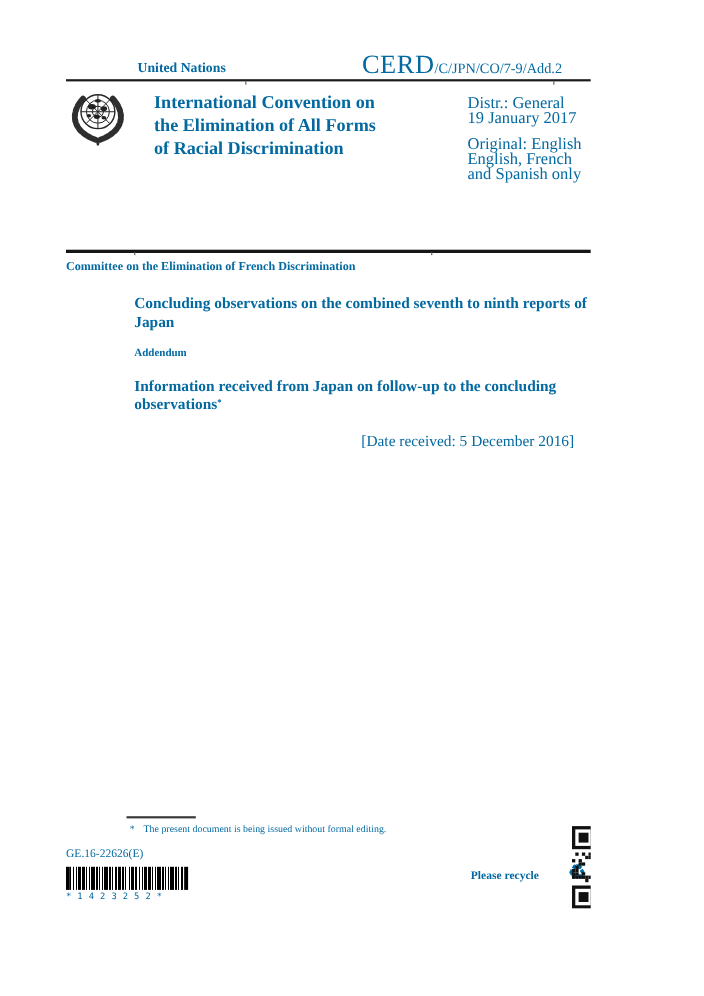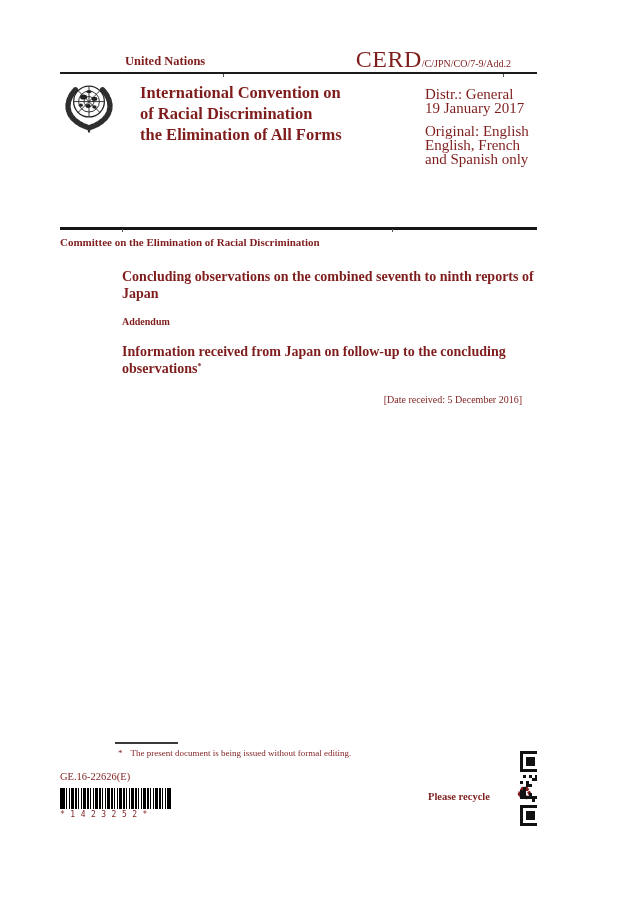--- a/index.html
+++ b/index.html
@@ -1,47 +1,47 @@
 <!DOCTYPE html>
 <html><head>
 <meta charset="utf-8">
 <style>
   html,body{margin:0;padding:0;background:#ffffff;}
   .page{
     position:relative;
     width:537px;height:905px;
     background:#ffffff;
-    color:#7f1d1d;
+    color:#0369a1;
     font-family:"Liberation Serif", serif;
     overflow:hidden;
   }
   .abs{position:absolute;}
 
   
   .un-label{left:125px;top:54px;font-size:12.5px;font-weight:bold;}
   .doc-symbol{right:26px;top:46px;display:flex;align-items:baseline;}
   .doc-symbol .big{font-size:24px;letter-spacing:.5px;}
-  .doc-symbol .suffix{font-size:10px;}
+  .doc-symbol .suffix{font-size:13px;}
   .rule-top{left:60px;top:72px;width:554px;height:2px;background:#1b1b1b;}
   .rule-top .tick,.rule-thick .tick{position:absolute;top:2px;width:1px;height:3px;background:#555;}
 
   
   .emblem{left:60px;top:78px;width:58px;height:58px;}
   .conv-title{left:125px;top:83px;width:270px;font-size:16.5px;font-weight:bold;line-height:1.26;margin-left:15px;}
   .distr-block{left:425px;top:87px;font-size:15px;line-height:14px;}
   .distr-block .gap{height:9px;}
 
   
   .rule-thick{left:60px;top:227px;width:520px;height:2.5px;background:#161616;}
   .committee{left:60px;top:236px;font-size:11px;font-weight:bold;}
   .report-title{left:122px;top:268px;width:432px;font-size:14px;font-weight:bold;line-height:1.24;font-family:Liberation Serif, serif;}
   .addendum{left:122px;top:316px;font-size:10px;font-weight:bold;}
   .followup-title{left:122px;top:343px;width:432px;font-size:14px;font-weight:bold;line-height:1.24;}
   .followup-title sup{font-size:8px;vertical-align:4px;}
-  .date-received{left:122px;top:394px;width:400px;text-align:right;font-size:10px;}
+  .date-received{left:122px;top:394px;width:400px;text-align:right;font-size:14px;}
 
   
   .footnote-rule{left:115px;top:742px;width:63px;height:1.5px;background:#3a3a3a;}
   .footnote{left:118px;top:748px;font-size:9px;}
   .footnote .marker{margin-right:8px;}
   .ge-number{left:60px;top:771px;font-size:10.5px;}
   .barcode{
     left:60px;top:788px;width:105px;height:21px;
     background:repeating-linear-gradient(90deg,
       #000 0,#000 2px,#fff 2px,#fff 3px,
@@ -94,37 +94,37 @@
       <ellipse cx="38" cy="23" rx="3.2" ry="2.4" fill="#222"></ellipse>
       <ellipse cx="31" cy="31" rx="3" ry="2.2" fill="#222"></ellipse>
       <ellipse cx="23" cy="30" rx="2.2" ry="1.8" fill="#222"></ellipse>
       <ellipse cx="38" cy="32" rx="2.4" ry="1.8" fill="#222"></ellipse>
       <ellipse cx="32" cy="15" rx="3" ry="1.8" fill="#222"></ellipse>
     </svg>
   </div>
 
   <div class="abs conv-title">
     <div>International Convention on</div>
+    <div>the Elimination of All Forms</div>
     <div>of Racial Discrimination</div>
-    <div>the Elimination of All Forms</div>
   </div>
 
   <div class="abs distr-block">
     <div>Distr.: General</div>
     <div>19 January 2017</div>
     <div class="gap"></div>
     <div>Original: English</div>
     <div>English, French and Spanish only</div>
   </div>
 
   <div class="abs rule-thick">
     <span class="tick" style="left:62px"></span>
     <span class="tick" style="left:332px"></span>
   </div>
-  <div class="abs committee">Committee on the Elimination of Racial Discrimination</div>
+  <div class="abs committee">Committee on the Elimination of French Discrimination</div>
   <div class="abs report-title">Concluding observations on the combined seventh to ninth reports of Japan</div>
   <div class="abs addendum">Addendum</div>
   <div class="abs followup-title">
     <span>Information received from Japan on follow-up to the concluding observations</span><sup>*</sup>
   </div>
   <div class="abs date-received">[Date received: 5 December 2016]</div>
 
   <div class="abs footnote-rule"></div>
   <div class="abs footnote">
     <span class="marker">*</span><span>The present document is being issued without formal editing.</span>

